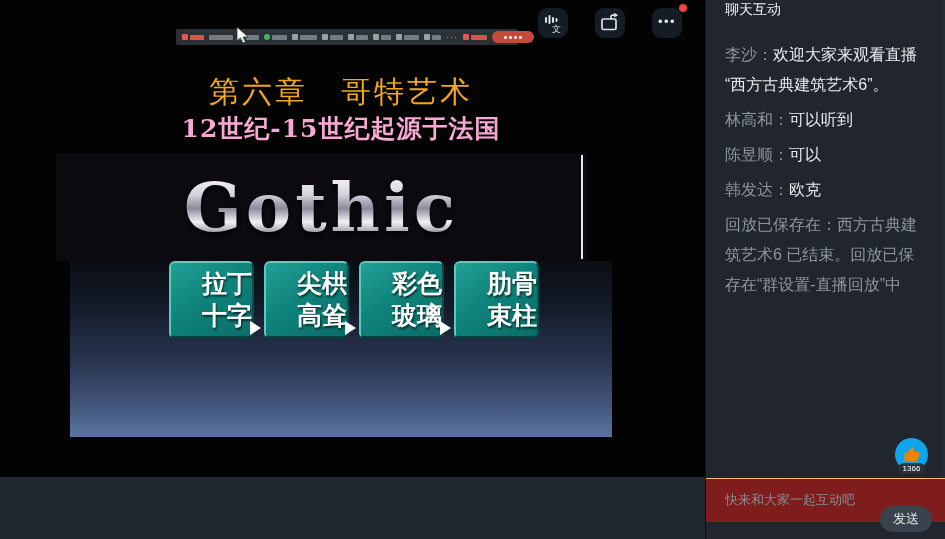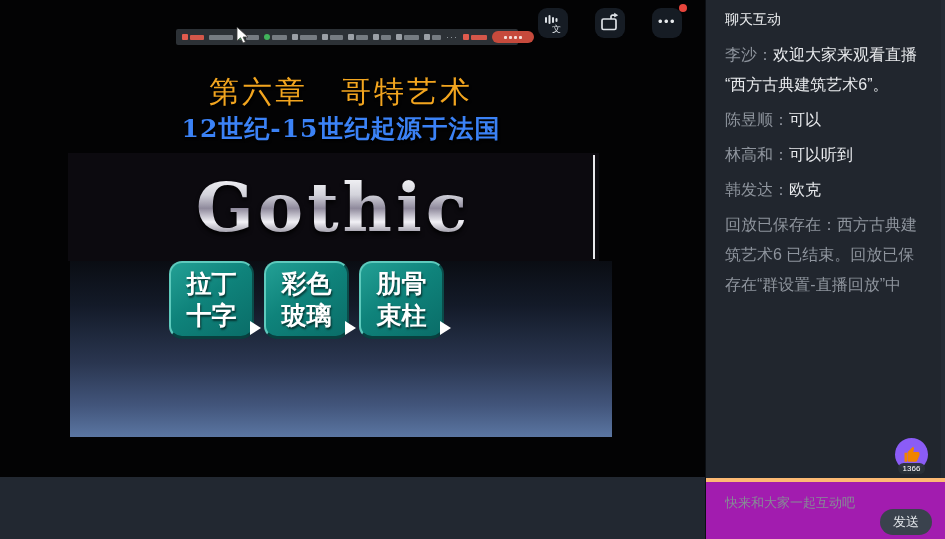--- a/index.html
+++ b/index.html
@@ -30,68 +30,68 @@
   .hbtn.b1{left:538px;} .hbtn.b2{left:595px;} .hbtn.b3{left:652px;}
   .hbtn .dots3{font-size:13px;letter-spacing:1.5px;color:#e6e9ec;margin-top:-3px;}
   .red-dot{position:absolute;left:679px;top:4px;width:8px;height:8px;border-radius:50%;background:#e8453c;}
 
   
   .slide-ttl{position:absolute;left:70px;top:72px;width:542px;text-align:center;
        font-family:"DejaVu Serif","Liberation Serif",serif;font-weight:400;font-size:30px;
        color:#f2a51f;letter-spacing:3px;text-shadow:1px 2px 2px #000;}
   .slide-sub{position:absolute;left:70px;top:112px;width:542px;text-align:center;
        font-family:"DejaVu Serif","Liberation Serif",serif;font-weight:700;font-size:25px;
-       color:#3b82f6;letter-spacing:1px;text-shadow:1px 2px 2px #000;}
-
-  .banner{position:absolute;left:68px;top:153px;width:531px;height:108px;background:#0c0a0f;
+       color:#f9a8d4;letter-spacing:1px;text-shadow:1px 2px 2px #000;}
+
+  .banner{position:absolute;left:56px;top:153px;width:531px;height:108px;background:#0c0a0f;
        display:flex;align-items:center;justify-content:center;}
   .banner-text{font-family:"DejaVu Serif","Liberation Serif",serif;font-weight:700;font-size:68px;
        letter-spacing:4px;line-height:1;
        background:linear-gradient(180deg,#fdfdfe 0%,#d3d3db 32%,#8f8a9c 52%,#f2f1f6 72%,#5f5a6c 100%);
        -webkit-background-clip:text;background-clip:text;color:transparent;
        filter:drop-shadow(0 3px 2px rgba(0,0,0,.9));}
   .banner-line{position:absolute;right:4px;top:2px;width:2px;height:104px;background:#e9e9ec;}
 
   .grad{position:absolute;left:70px;top:261px;width:542px;height:176px;
        background:linear-gradient(180deg,#0a0d13 0%,#131a28 25%,#2a3650 58%,#42557b 82%,#5b76a2 100%);}
 
   .flow{position:absolute;left:169px;top:261px;display:flex;gap:10px;}
-  .fbox{box-sizing:border-box;width:85px;height:78px;border-radius:13px;
+  .fbox{box-sizing:border-box;width:85px;height:78px;border-radius:6px;
        background:linear-gradient(145deg,#23a095 0%,#0f837b 45%,#0a6d68 100%);
        border-top:2px solid #5ecabd;border-left:2px solid #5ecabd;
        border-right:2px solid #0b4c4a;border-bottom:3px solid #083f3e;
-       display:flex;flex-direction:column;align-items:center;justify-content:center;
+       display:flex;flex-direction:column;align-items:flex-end;justify-content:center;
        font-family:"DejaVu Serif","Liberation Serif",serif;font-size:25px;font-weight:700;color:#fff;
        line-height:1.25;text-shadow:1px 2px 2px rgba(0,0,0,.6);}
   .arr{position:absolute;width:0;height:0;border-top:7px solid transparent;
        border-bottom:7px solid transparent;border-left:11px solid #fff;top:321px;}
   .arr.a1{left:250px;} .arr.a2{left:345px;} .arr.a3{left:440px;}
 
   
   .bottom-bar{position:absolute;left:0;top:477px;width:705px;height:62px;background:#222831;}
 
   
   .chat{position:absolute;left:705px;top:0;width:240px;height:539px;background:#21262e;
        border-left:1px solid #0c0f14;box-sizing:border-box;}
-  .chat-title{position:absolute;left:19px;top:11px;font-size:14px;color:#eceef0;}
+  .chat-title{position:absolute;left:19px;top:1px;font-size:14px;color:#eceef0;}
   .messages{position:absolute;left:0;top:40px;width:239px;padding:0 19px;box-sizing:border-box;
        font-size:16px;line-height:30px;color:#e8eaed;}
   .msg{margin-bottom:5px;word-break:break-all;}
   .msg .name{color:#8e949d;}
   .msg.system{color:#8e949d;}
   .scrollstrip{position:absolute;right:0;top:0;width:4px;height:478px;background:#2a303a;opacity:.55;}
 
   .like{position:absolute;left:189px;top:438px;width:33px;height:33px;border-radius:50%;
-       background:#8b5cf6;display:flex;align-items:center;justify-content:center;cursor:pointer;}
+       background:#0ea5e9;display:flex;align-items:center;justify-content:center;cursor:pointer;}
   .like-badge{position:absolute;left:50%;transform:translateX(-50%);bottom:-3px;
        background:rgba(42,48,56,.95);color:#fff;font-size:8px;line-height:11px;padding:0 5px;
        border-radius:6px;white-space:nowrap;}
 
-  .input-area{position:absolute;left:0;top:478px;width:239px;height:61px;background:#a21caf;
-       border-top:4px solid #fdba74;box-sizing:border-box;}
+  .input-area{position:absolute;left:0;top:478px;width:239px;height:44px;background:#7f1d1d;
+       border-top:1px solid #fdba74;box-sizing:border-box;}
   .chat-input{position:absolute;left:17px;top:8px;width:145px;height:22px;background:transparent;
        border:none;outline:none;color:#e8eaed;font-size:13px;font-family:inherit;}
   .chat-input::placeholder{color:#868c95;}
   .send-btn{position:absolute;right:13px;top:27px;min-width:52px;height:26px;border-radius:14px;
        background:#3a424d;color:#e2e6ea;font-size:13px;display:flex;align-items:center;
        justify-content:center;cursor:pointer;}
 </style>
 </head>
 <body>
 
@@ -190,20 +190,24 @@
     </div>
 
     <div class="grad"></div>
 
     <div class="flow">
       <div class="fbox">
         <span>拉丁</span>
         <span>十字</span>
       </div>
       <div class="fbox">
+        <span>尖栱</span>
+        <span>高耸</span>
+      </div>
+      <div class="fbox">
         <span>彩色</span>
         <span>玻璃</span>
       </div>
       <div class="fbox">
         <span>肋骨</span>
         <span>束柱</span>
       </div>
     </div>
     <span class="arr a1"></span>
     <span class="arr a2"></span>
@@ -216,24 +220,24 @@
   </div>
 
   <div class="chat">
     <div class="chat-title">聊天互动</div>
 
     <div class="messages">
       <div class="msg">
         <span class="name">李沙：</span><span>欢迎大家来观看直播 “西方古典建筑艺术6”。</span>
       </div>
       <div class="msg">
+        <span class="name">林高和：</span><span>可以听到</span>
+      </div>
+      <div class="msg">
         <span class="name">陈昱顺：</span><span>可以</span>
-      </div>
-      <div class="msg">
-        <span class="name">林高和：</span><span>可以听到</span>
       </div>
       <div class="msg">
         <span class="name">韩发达：</span><span>欧克</span>
       </div>
       <div class="msg system">
         <span class="name">回放已保存在：</span><span>西方古典建筑艺术6 已结束。回放已保存在“群设置-直播回放”中</span>
       </div>
     </div>
 
     <div class="scrollstrip"></div>

